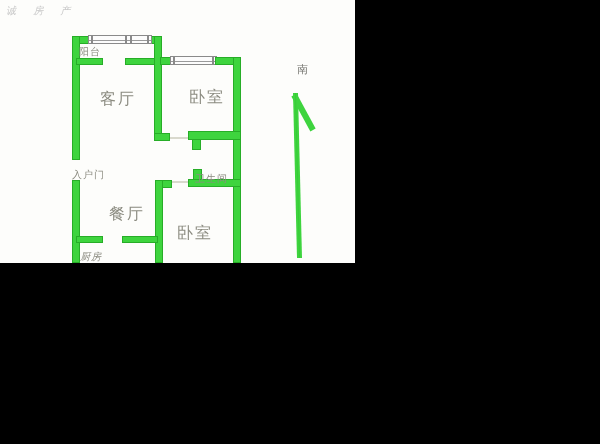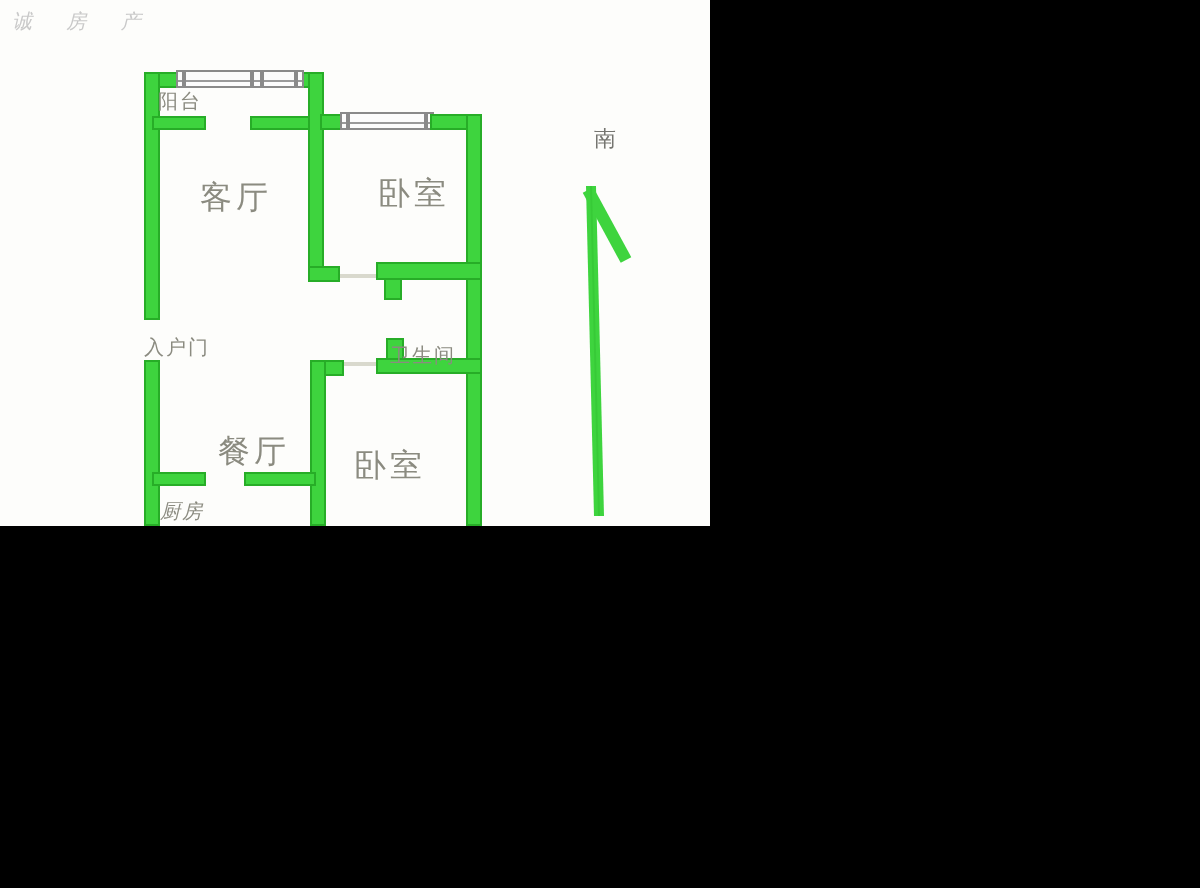--- a/index.html
+++ b/index.html
@@ -98,21 +98,21 @@
     <div class="wall" style="left:155px; top:180px; width:8px; height:83px;"></div>
 
     <div class="wall" style="left:76px; top:236px; width:27px; height:7px;"></div>
     <div class="wall" style="left:122px; top:236px; width:36px; height:7px;"></div>
 
     <span class="room-label small" style="left:79px;  top:47px;">阳台</span>
     <span class="room-label" style="left:100px; top:93px;">客厅</span>
     <span class="room-label" style="left:189px; top:91px;">卧室</span>
     <span class="room-label small" style="left:195px; top:174px;">卫生间</span>
     <span class="room-label small" style="left:31px;  top:170px;margin-left:41px;">入户门</span>
-    <span class="room-label" style="left:109px; top:220px;">餐厅</span>
+    <span class="room-label" style="left:109px; top:208px;font-family:Liberation Serif, serif;">餐厅</span>
     <span class="room-label small" style="left:80px;  top:252px;font-style:italic;">厨房</span>
     <span class="room-label" style="left:177px; top:227px;">卧室</span>
 
     <div class="compass">
       <span class="label">南</span>
       <svg width="36" height="200" viewBox="0 0 36 200">
         <line x1="9.5" y1="31" x2="13.5" y2="196" stroke="#3ed43e" stroke-width="5"></line>
         <line x1="8" y1="33" x2="27" y2="68" stroke="#3ed43e" stroke-width="6"></line>
         <line x1="9.5" y1="31" x2="13.5" y2="196" stroke="#2fbd2f" stroke-width="1" opacity="0.4"></line>
       </svg>

